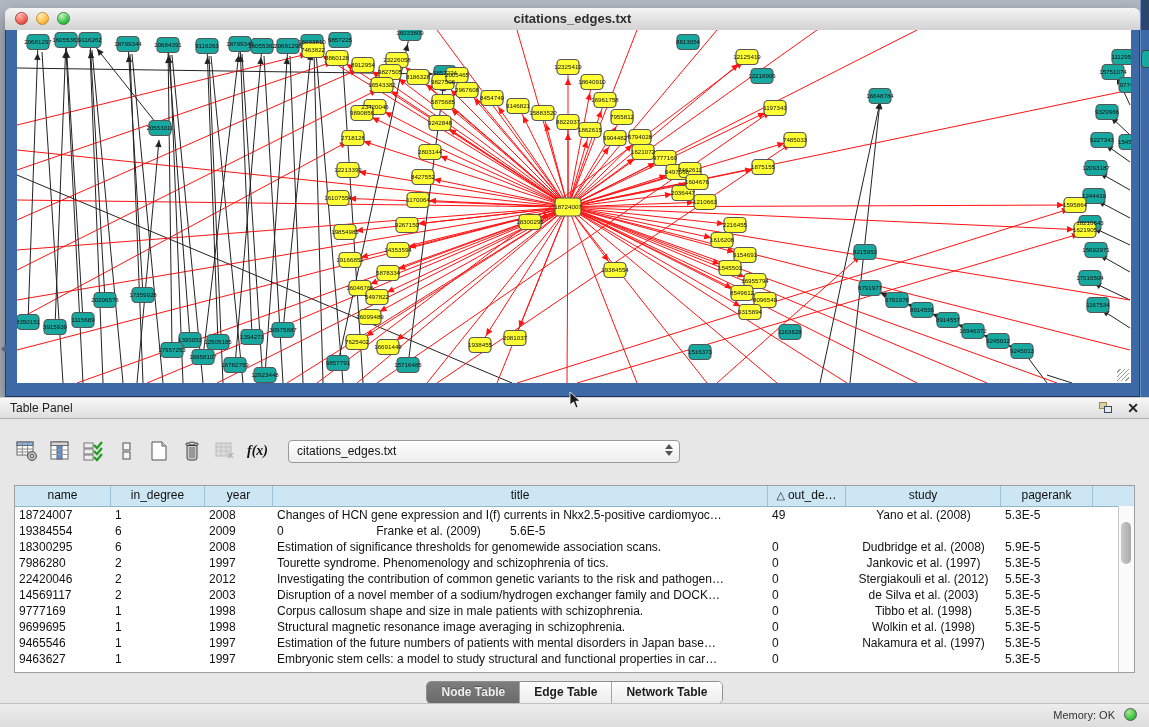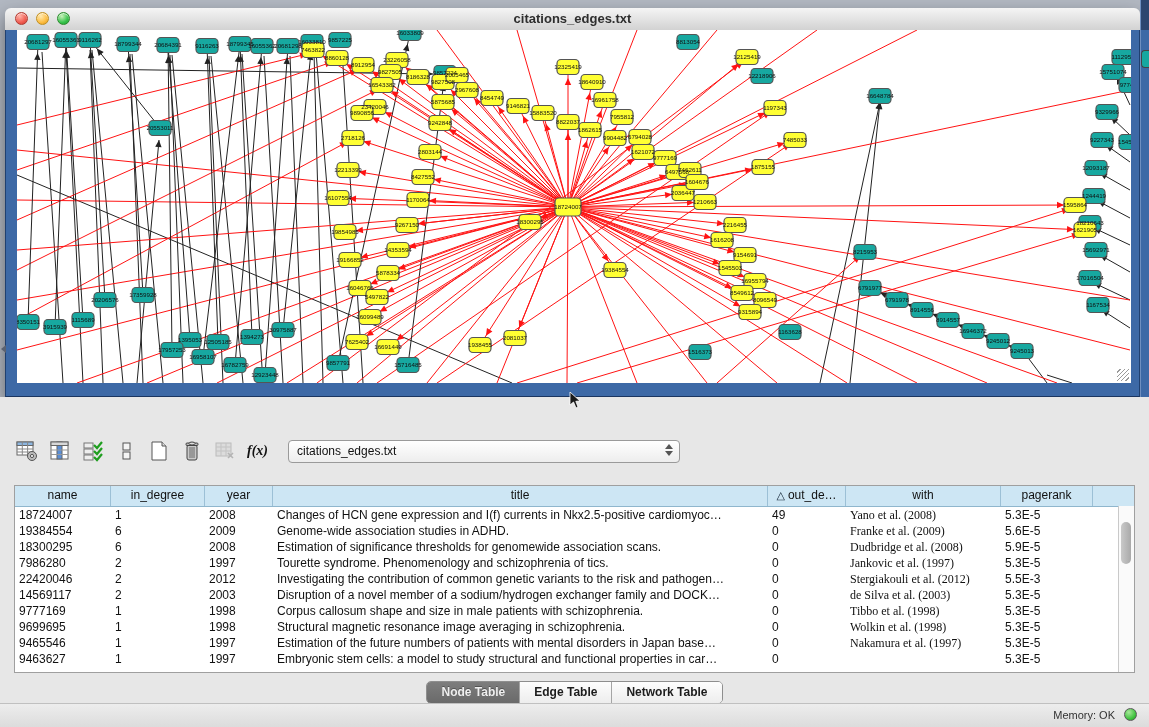--- a/index.html
+++ b/index.html
@@ -62,21 +62,21 @@
   
   .tablewrap{position:absolute;left:14px;top:88px;width:1121px;height:188px;background:#fff;
     border:1px solid #9f9f9f;box-sizing:border-box;}
   .thead{display:flex;height:20px;background:#cde6f4;border-bottom:1px solid #8fb6cd;}
   .th{font-size:12px;color:#111;text-align:center;line-height:19px;border-right:1px solid #9cc0d6;box-sizing:border-box;
     overflow:hidden;white-space:nowrap;text-overflow:ellipsis;flex:none;}
   .th .sort{color:#123;font-size:11px;margin-right:3px;}
   .tbody .tr{display:flex;height:16px;background:#fff;}
   .td{font-size:12px;color:#111;line-height:16px;padding:0 4px;box-sizing:border-box;flex:none;
     overflow:hidden;white-space:nowrap;}
-  .td.center{text-align:left;font-family:Liberation Serif, serif;}
+  .td.center{text-align:center;}
   .vscroll{position:absolute;right:0;top:20px;bottom:0;width:15px;background:#fafafa;border-left:1px solid #c9c9c9;}
   .vscroll .thumb{position:absolute;left:2px;top:16px;width:10px;height:42px;border-radius:6px;
     background:linear-gradient(90deg,#c9c9c9,#a9a9a9);}
   
   .tabsrow{position:absolute;left:0;top:284px;width:100%;display:flex;justify-content:center;}
   .segmented{display:flex;border:1px solid #8e8e8e;border-radius:5px;overflow:hidden;height:21px;
     box-shadow:0 1px 0 rgba(255,255,255,.7);}
   .seg{font-size:12px;font-weight:bold;line-height:21px;padding:0 14px;background:linear-gradient(#fdfdfd,#ededed);
     color:#1c1c1c;border-right:1px solid #a5a5a5;cursor:default;}
   .seg:last-child{border-right:none;}
@@ -632,20 +632,28 @@
 
 <div class="side-arrow"></div>
 
 <div class="cursor">
   <svg width="12" height="18" viewBox="0 0 12 18">
     <polygon points="1,0 1,13 4.5,10 7,16 9,15 6.8,9.3 11,9" fill="#1a1a1a" stroke="#fff" stroke-width="0.8"></polygon>
   </svg>
 </div>
 
 <div class="table-panel">
+  <div class="tp-titlebar">
+    <span class="tp-title">Table Panel</span>
+    <span class="float-icon">
+        <span class="sq1"></span>
+        <span class="sq2"></span>
+      </span>
+    <span class="close-icon">✕</span>
+  </div>
 
   <div class="tp-toolbar">
     <span class="tbtn">
       <svg width="22" height="22" viewBox="0 0 22 22">
         <rect x="1" y="2" width="16" height="13" fill="#fff" stroke="#666"></rect>
         <rect x="1" y="2" width="16" height="3.5" fill="#8db6e0" stroke="#666"></rect>
         <line x1="6.3" y1="2" x2="6.3" y2="15" stroke="#888"></line>
           <line x1="11.6" y1="2" x2="11.6" y2="15" stroke="#888"></line>
         <line x1="1" y1="9" x2="17" y2="9" stroke="#888"></line>
           <line x1="1" y1="12" x2="17" y2="12" stroke="#888"></line>
@@ -714,38 +722,37 @@
     </div>
   </div>
 
   <div class="tablewrap">
     <div class="thead" id="thead">
         <div class="th" style="width: 96px;">name</div>
         <div class="th" style="width: 94px;">in_degree</div>
         <div class="th" style="width: 68px;">year</div>
         <div class="th" style="width: 495px;">title</div>
         <div class="th" style="width: 78px;"><span class="sort">△</span>out_de…</div>
-        <div class="th" style="width: 155px;">with</div>
+        <div class="th" style="width: 155px;">study</div>
         <div class="th" style="width: 92px;">pagerank</div>
       </div>
     <div class="tbody" id="tbody">
         <div class="tr">
           <div class="td" style="width: 96px;">18724007</div>
           <div class="td" style="width: 94px;">1</div>
           <div class="td" style="width: 68px;">2008</div>
           <div class="td" style="width: 495px;">Changes of HCN gene expression and I(f) currents in Nkx2.5-positive cardiomyoc…</div>
           <div class="td" style="width: 78px;">49</div>
           <div class="td center" style="width: 155px;">Yano et al. (2008)</div>
           <div class="td" style="width: 92px;">5.3E-5</div>
         </div>
         <div class="tr">
           <div class="td" style="width: 96px;">19384554</div>
           <div class="td" style="width: 94px;">6</div>
           <div class="td" style="width: 68px;">2009</div>
-          <div class="td" style="width: 495px;">Genome-wide association studies in ADHD.</div>
           <div class="td" style="width: 78px;">0</div>
           <div class="td center" style="width: 155px;">Franke et al. (2009)</div>
           <div class="td" style="width: 92px;">5.6E-5</div>
         </div>
         <div class="tr">
           <div class="td" style="width: 96px;">18300295</div>
           <div class="td" style="width: 94px;">6</div>
           <div class="td" style="width: 68px;">2008</div>
           <div class="td" style="width: 495px;">Estimation of significance thresholds for genomewide association scans.</div>
           <div class="td" style="width: 78px;">0</div>

